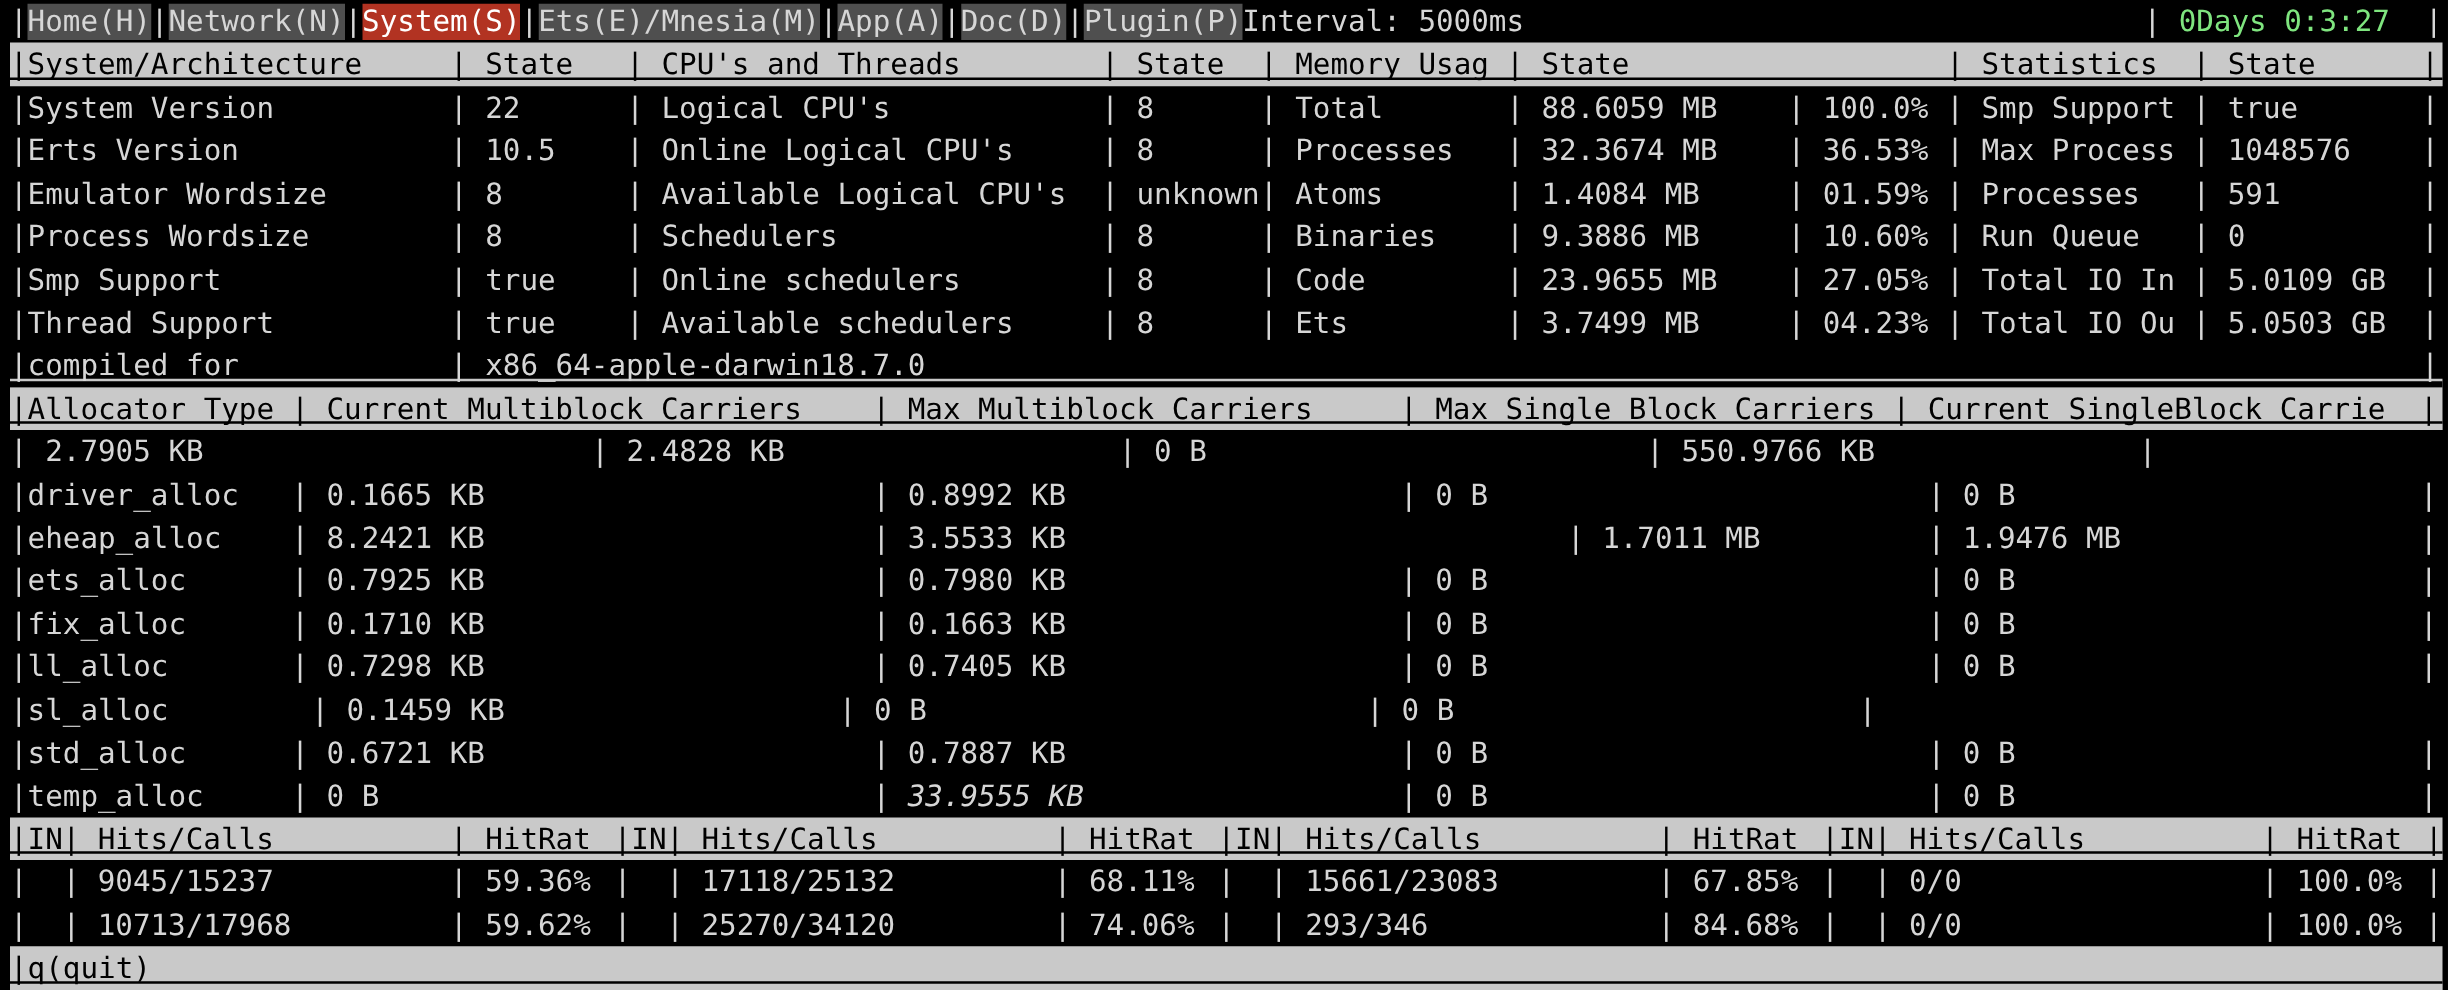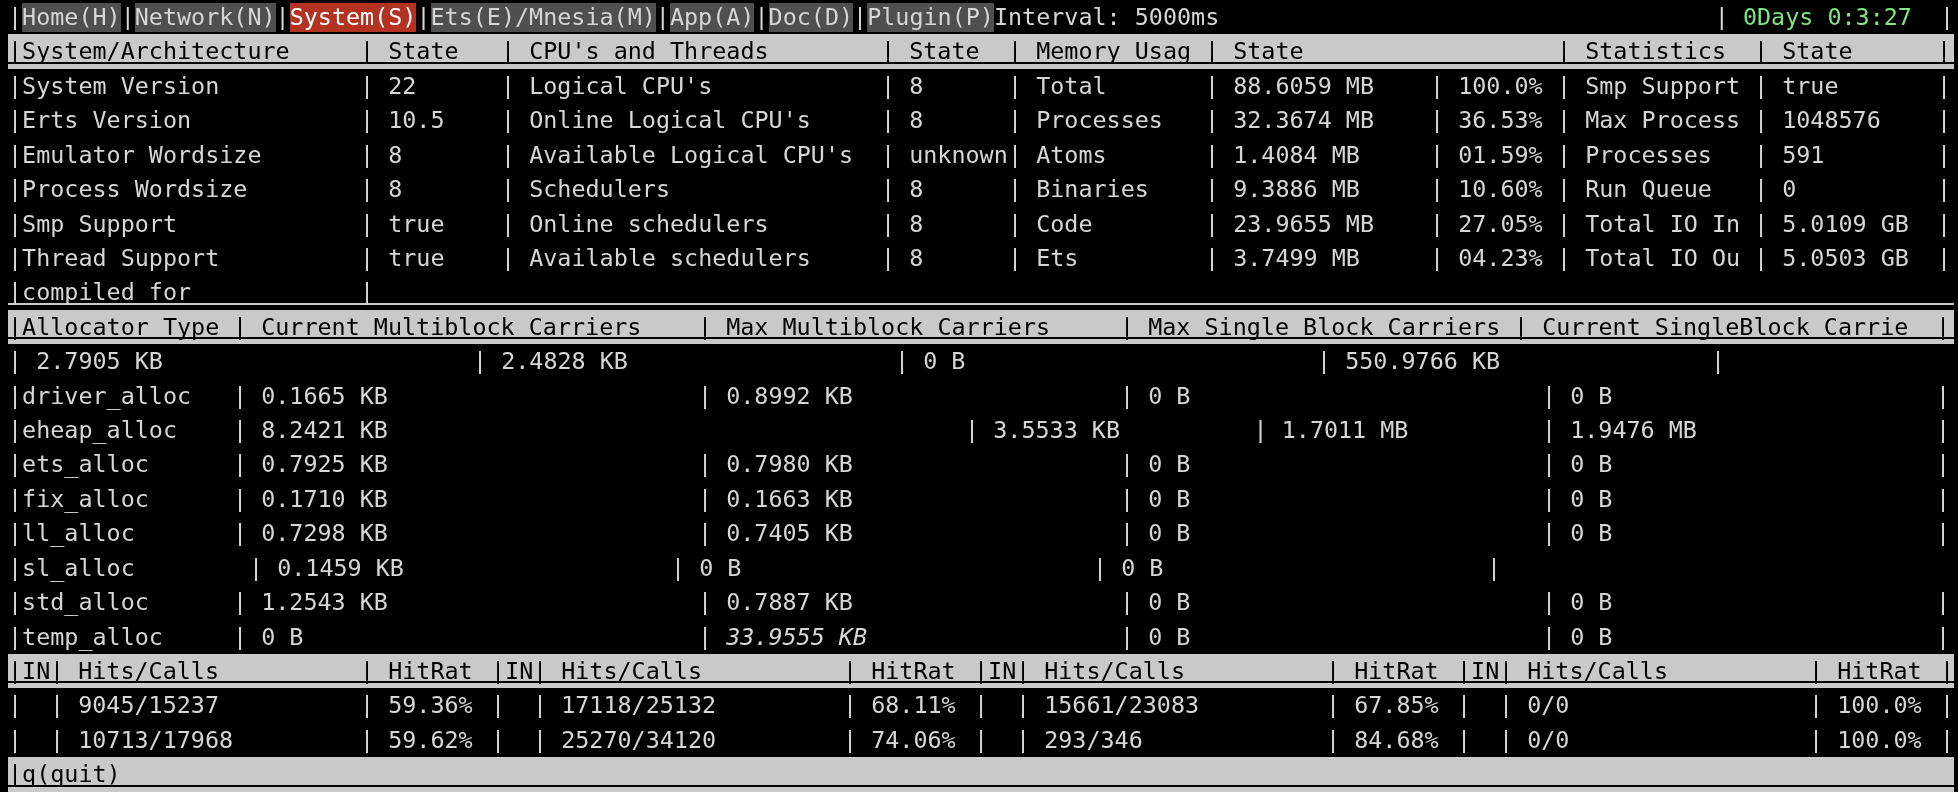--- a/index.html
+++ b/index.html
@@ -68,51 +68,51 @@
       <div class="trow">
         <div class="bar"><span style="width: 352px;">|Process Wordsize</span><span style="width: 141px;">| 8</span><span style="width: 380px;">| Schedulers</span><span style="width: 127px;">| 8</span><span style="width: 197px;">| Binaries</span><span style="width: 225px;">| 9.3886 MB</span><span style="width: 127px;">| 10.60%</span><span style="width: 197px;">| Run Queue</span><span style="width: 183px;">| 0</span><span>|</span></div>
       </div>
       <div class="trow">
         <div class="bar"><span style="width: 352px;">|Smp Support</span><span style="width: 141px;">| true</span><span style="width: 380px;">| Online schedulers</span><span style="width: 127px;">| 8</span><span style="width: 197px;">| Code</span><span style="width: 225px;">| 23.9655 MB</span><span style="width: 127px;">| 27.05%</span><span style="width: 197px;">| Total IO In</span><span style="width: 183px;">| 5.0109 GB</span><span>|</span></div>
       </div>
       <div class="trow">
         <div class="bar"><span style="width: 352px;">|Thread Support</span><span style="width: 141px;">| true</span><span style="width: 380px;">| Available schedulers</span><span style="width: 127px;">| 8</span><span style="width: 197px;">| Ets</span><span style="width: 225px;">| 3.7499 MB</span><span style="width: 127px;">| 04.23%</span><span style="width: 197px;">| Total IO Ou</span><span style="width: 183px;">| 5.0503 GB</span><span>|</span></div>
       </div>
       <div class="trow">
-        <div class="bar uline"><span style="width: 352px;">|compiled for</span><span>|</span></div>
+        <div class="bar uline"><span style="width: 352px;">|compiled for</span><span style="width: 1577px;">| x86_64-apple-darwin18.7.0</span><span>|</span></div>
       </div>
     </div>
 
   <div id="allocator-table">
       <div class="trow">
         <div class="bar hdr"><span style="width: 225px;">|Allocator Type</span><span style="width: 465px;">| Current Multiblock Carriers</span><span style="width: 422px;">| Max Multiblock Carriers</span><span style="width: 394px;">| Max Single Block Carriers</span><span style="width: 422px;">| Current SingleBlock Carrie</span><span>|</span></div>
       </div>
       <div class="trow">
         <div class="bar"><span style="width: 465px;">| 2.7905 KB</span><span style="width: 422px;">| 2.4828 KB</span><span style="width: 422px;">| 0 B</span><span style="width: 394px;">| 550.9766 KB</span><span>|</span></div>
       </div>
       <div class="trow">
         <div class="bar"><span style="width: 225px;">|driver_alloc</span><span style="width: 465px;">| 0.1665 KB</span><span style="width: 422px;">| 0.8992 KB</span><span style="width: 422px;">| 0 B</span><span style="width: 394px;">| 0 B</span><span>|</span></div>
       </div>
       <div class="trow">
-        <div class="bar"><span style="width: 225px;">|eheap_alloc</span><span style="width: 465px;">| 8.2421 KB</span><span style="width: 422px; text-align: right;">| 3.5533 KB</span><span style="width: 422px; text-align: center;">| 1.7011 MB</span><span style="width: 394px;">| 1.9476 MB</span><span>|</span></div>
+        <div class="bar"><span style="width: 225px;">|eheap_alloc</span><span style="width: 465px;">| 8.2421 KB</span><span style="width: 422px;">| 3.5533 KB</span><span style="width: 422px; text-align: center;">| 1.7011 MB</span><span style="width: 394px;">| 1.9476 MB</span><span>|</span></div>
       </div>
       <div class="trow">
         <div class="bar"><span style="width: 225px;">|ets_alloc</span><span style="width: 465px;">| 0.7925 KB</span><span style="width: 422px;">| 0.7980 KB</span><span style="width: 422px;">| 0 B</span><span style="width: 394px;">| 0 B</span><span>|</span></div>
       </div>
       <div class="trow">
         <div class="bar"><span style="width: 225px;">|fix_alloc</span><span style="width: 465px;">| 0.1710 KB</span><span style="width: 422px;">| 0.1663 KB</span><span style="width: 422px;">| 0 B</span><span style="width: 394px;">| 0 B</span><span>|</span></div>
       </div>
       <div class="trow">
         <div class="bar"><span style="width: 225px;">|ll_alloc</span><span style="width: 465px;">| 0.7298 KB</span><span style="width: 422px;">| 0.7405 KB</span><span style="width: 422px;">| 0 B</span><span style="width: 394px;">| 0 B</span><span>|</span></div>
       </div>
       <div class="trow">
         <div class="bar"><span style="width: 225px;">|sl_alloc</span><span style="width: 422px; margin-left: 16px;">| 0.1459 KB</span><span style="width: 422px;">| 0 B</span><span style="width: 394px;">| 0 B</span><span>|</span></div>
       </div>
       <div class="trow">
-        <div class="bar"><span style="width: 225px;">|std_alloc</span><span style="width: 465px;">| 1.2543 KB</span><span style="width: 422px;">| 0.7887 KB</span><span style="width: 422px;">| 0 B</span><span style="width: 394px;">| 0 B</span><span>|</span></div>
+        <div class="bar"><span style="width: 225px;">|std_alloc</span><span style="width: 465px;">| 0.6721 KB</span><span style="width: 422px;">| 0.7887 KB</span><span style="width: 422px;">| 0 B</span><span style="width: 394px;">| 0 B</span><span>|</span></div>
       </div>
       <div class="trow">
         <div class="bar"><span style="width: 225px;">|temp_alloc</span><span style="width: 465px;">| 0 B</span><span style="width: 422px; font-style: italic;">| 33.9555 KB</span><span style="width: 422px;">| 0 B</span><span style="width: 394px;">| 0 B</span><span>|</span></div>
       </div>
     </div>
 
   <div id="cache-hit-table">
       <div class="trow">
         <div class="bar hdr"><span style="width: 42px;">|IN</span><span style="width: 310px;">| Hits/Calls</span><span style="width: 131px;">| HitRat</span><span style="width: 42px;">|IN</span><span style="width: 310px;">| Hits/Calls</span><span style="width: 131px;">| HitRat</span><span style="width: 42px;">|IN</span><span style="width: 310px;">| Hits/Calls</span><span style="width: 131px;">| HitRat</span><span style="width: 42px;">|IN</span><span style="width: 310px;">| Hits/Calls</span><span style="width: 131px;">| HitRat</span><span>|</span></div>
       </div>

